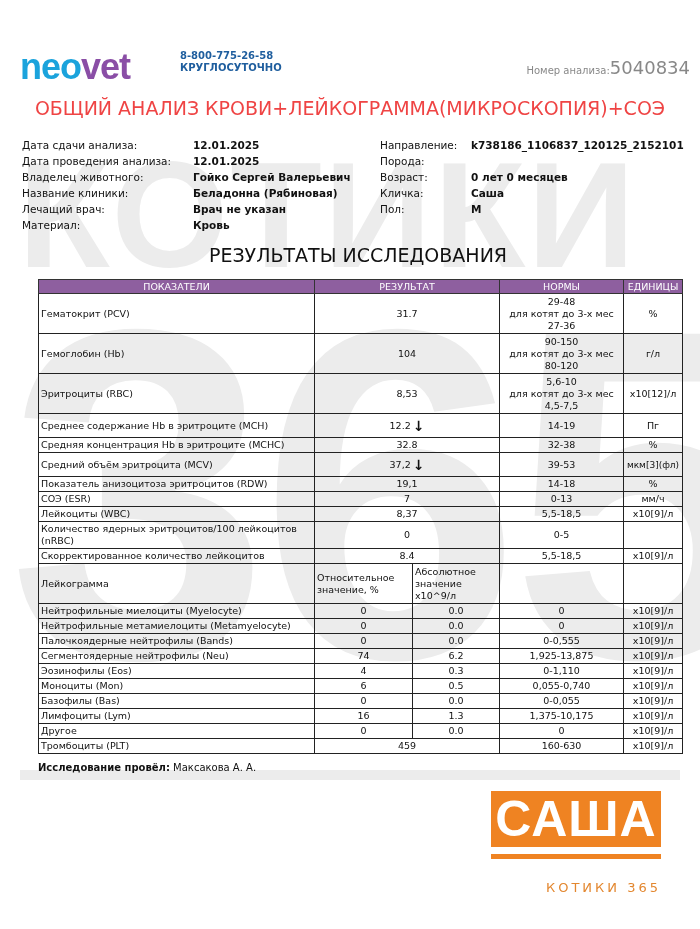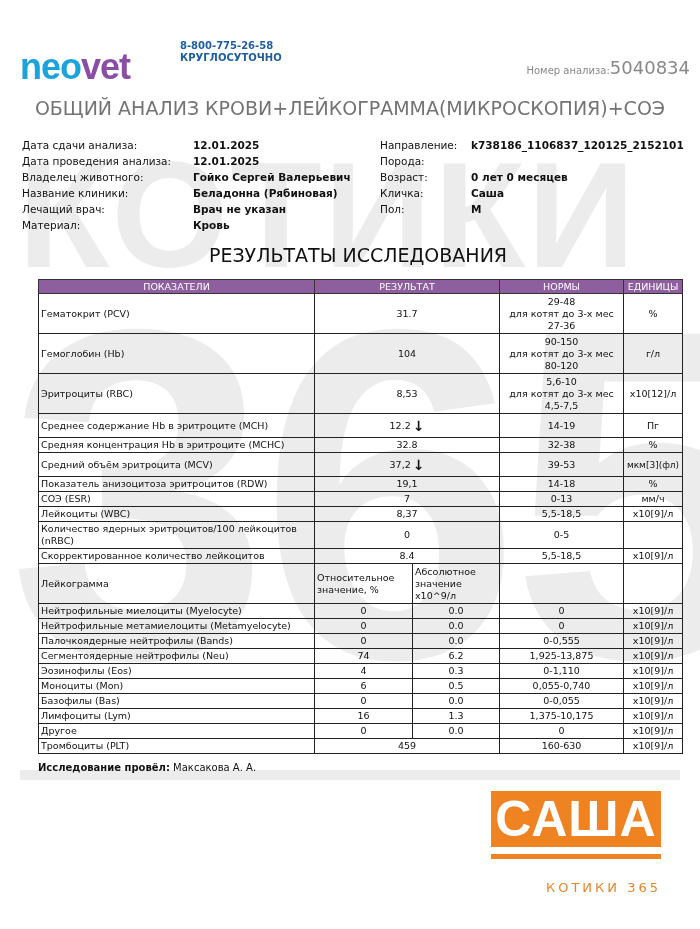--- a/index.html
+++ b/index.html
@@ -6,25 +6,25 @@
   body{width:700px;height:929px;position:relative;overflow:hidden;font-family:"DejaVu Sans","Liberation Sans",sans-serif;color:#111;}
   .wm{position:absolute;font-family:"Liberation Sans",sans-serif;font-weight:bold;color:#ececec;line-height:1;z-index:0;user-select:none;}
   .wm-top{left:18px;top:140px;font-size:150px;letter-spacing:2px;}
   .wm-num{left:8px;top:260px;font-size:470px;letter-spacing:-10px;transform:scaleX(1.0);}
   .wm-bar{position:absolute;left:20px;width:660px;height:10px;background:#ececec;z-index:0;}
   .content{position:relative;z-index:1;}
   .logo{position:absolute;left:20px;top:48px;height:38px;}
   .logo-text{font-family:"Liberation Sans",sans-serif;font-weight:bold;font-size:36px;letter-spacing:-1px;line-height:38px;}
   .logo-neo{color:#1ba3dc;}
   .logo-vet{color:#8a4ea6;}
-  .phone{position:absolute;left:180px;top:40px;font-size:10px;font-weight:bold;color:#1f5e9e;line-height:12px;}
+  .phone{position:absolute;left:180px;top:50px;font-size:10px;font-weight:bold;color:#1f5e9e;line-height:12px;}
   .analysis-no{position:absolute;right:10px;top:57px;color:#888;}
   .analysis-no .lbl{font-size:10px;}
   .analysis-no .val{font-size:18px;}
-  .title{position:absolute;left:0;width:700px;top:97px;text-align:center;font-size:19px;color:#737373;}
+  .title{position:absolute;left:0;width:700px;top:97px;text-align:center;font-size:19px;color:#ef4444;}
   .info{position:absolute;top:137px;font-size:10.5px;line-height:16px;}
   .info .row{display:flex;gap:21px;}
   .info-left{left:22px;}
   .info-left .k{width:150px;}
   .info-right{left:380px;}
   .info-right .k{width:70px;}
   .info .v{font-weight:bold;}
   .subtitle{position:absolute;left:0;width:716px;top:244px;text-align:center;font-size:19px;}
   table.res{position:absolute;left:38px;top:279px;width:644px;border-collapse:collapse;font-size:9.5px;table-layout:fixed;}
   table.res th{background:#8e5f9f;color:#fff;font-weight:normal;border:1px solid #333;height:13px;padding:0 0;font-size:9.5px;}

